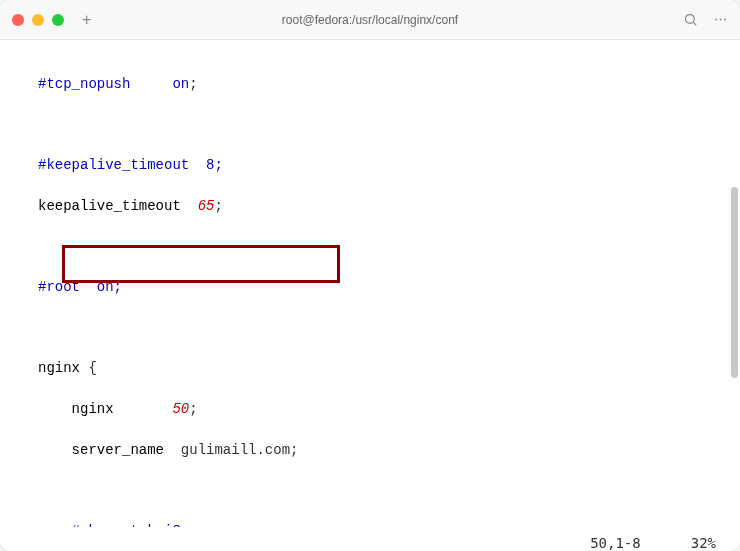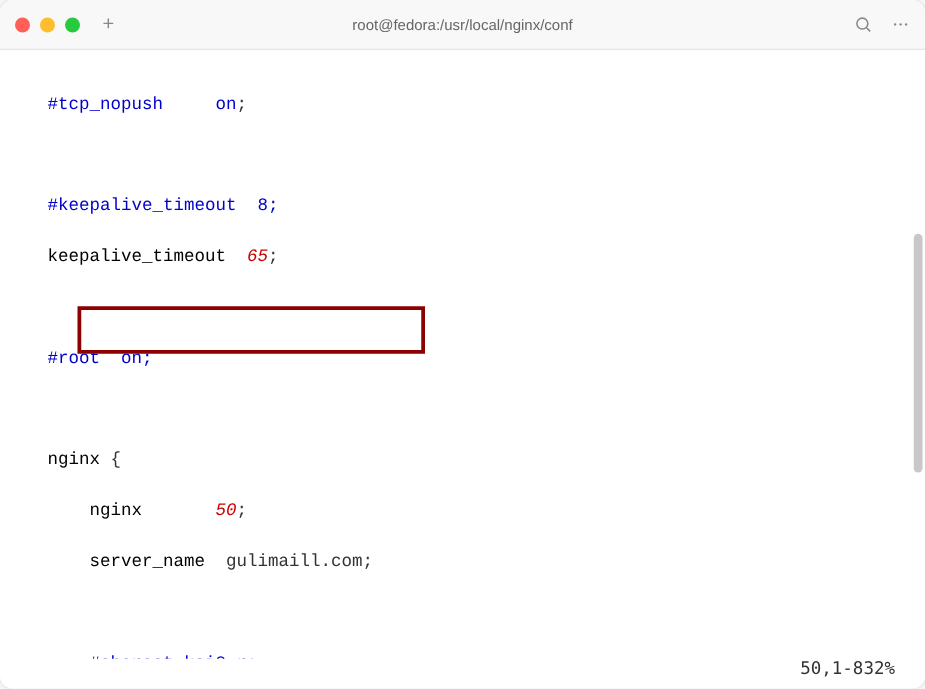--- a/index.html
+++ b/index.html
@@ -87,26 +87,27 @@
     .c-red { color: #cc0000; font-style: italic; }
     .c-black { color: #333; }
     .highlight-box {
       position: absolute;
       border: 3px solid #8b0000;
       pointer-events: none;
     }
     .status-bar {
       height: 24px;
       display: flex;
-      align-items: flex-start;
+      align-items: flex-end;
       justify-content: flex-end;
       padding: 0 24px;
       font-family: "Menlo", "Consolas", monospace;
       font-size: 14px;
       color: #333;
+      gap: 50px;
     }
     .scrollbar {
       position: absolute;
       right: 2px;
       top: 44px;
       bottom: 30px;
       width: 7px;
     }
     .scrollthumb {
       position: absolute;

